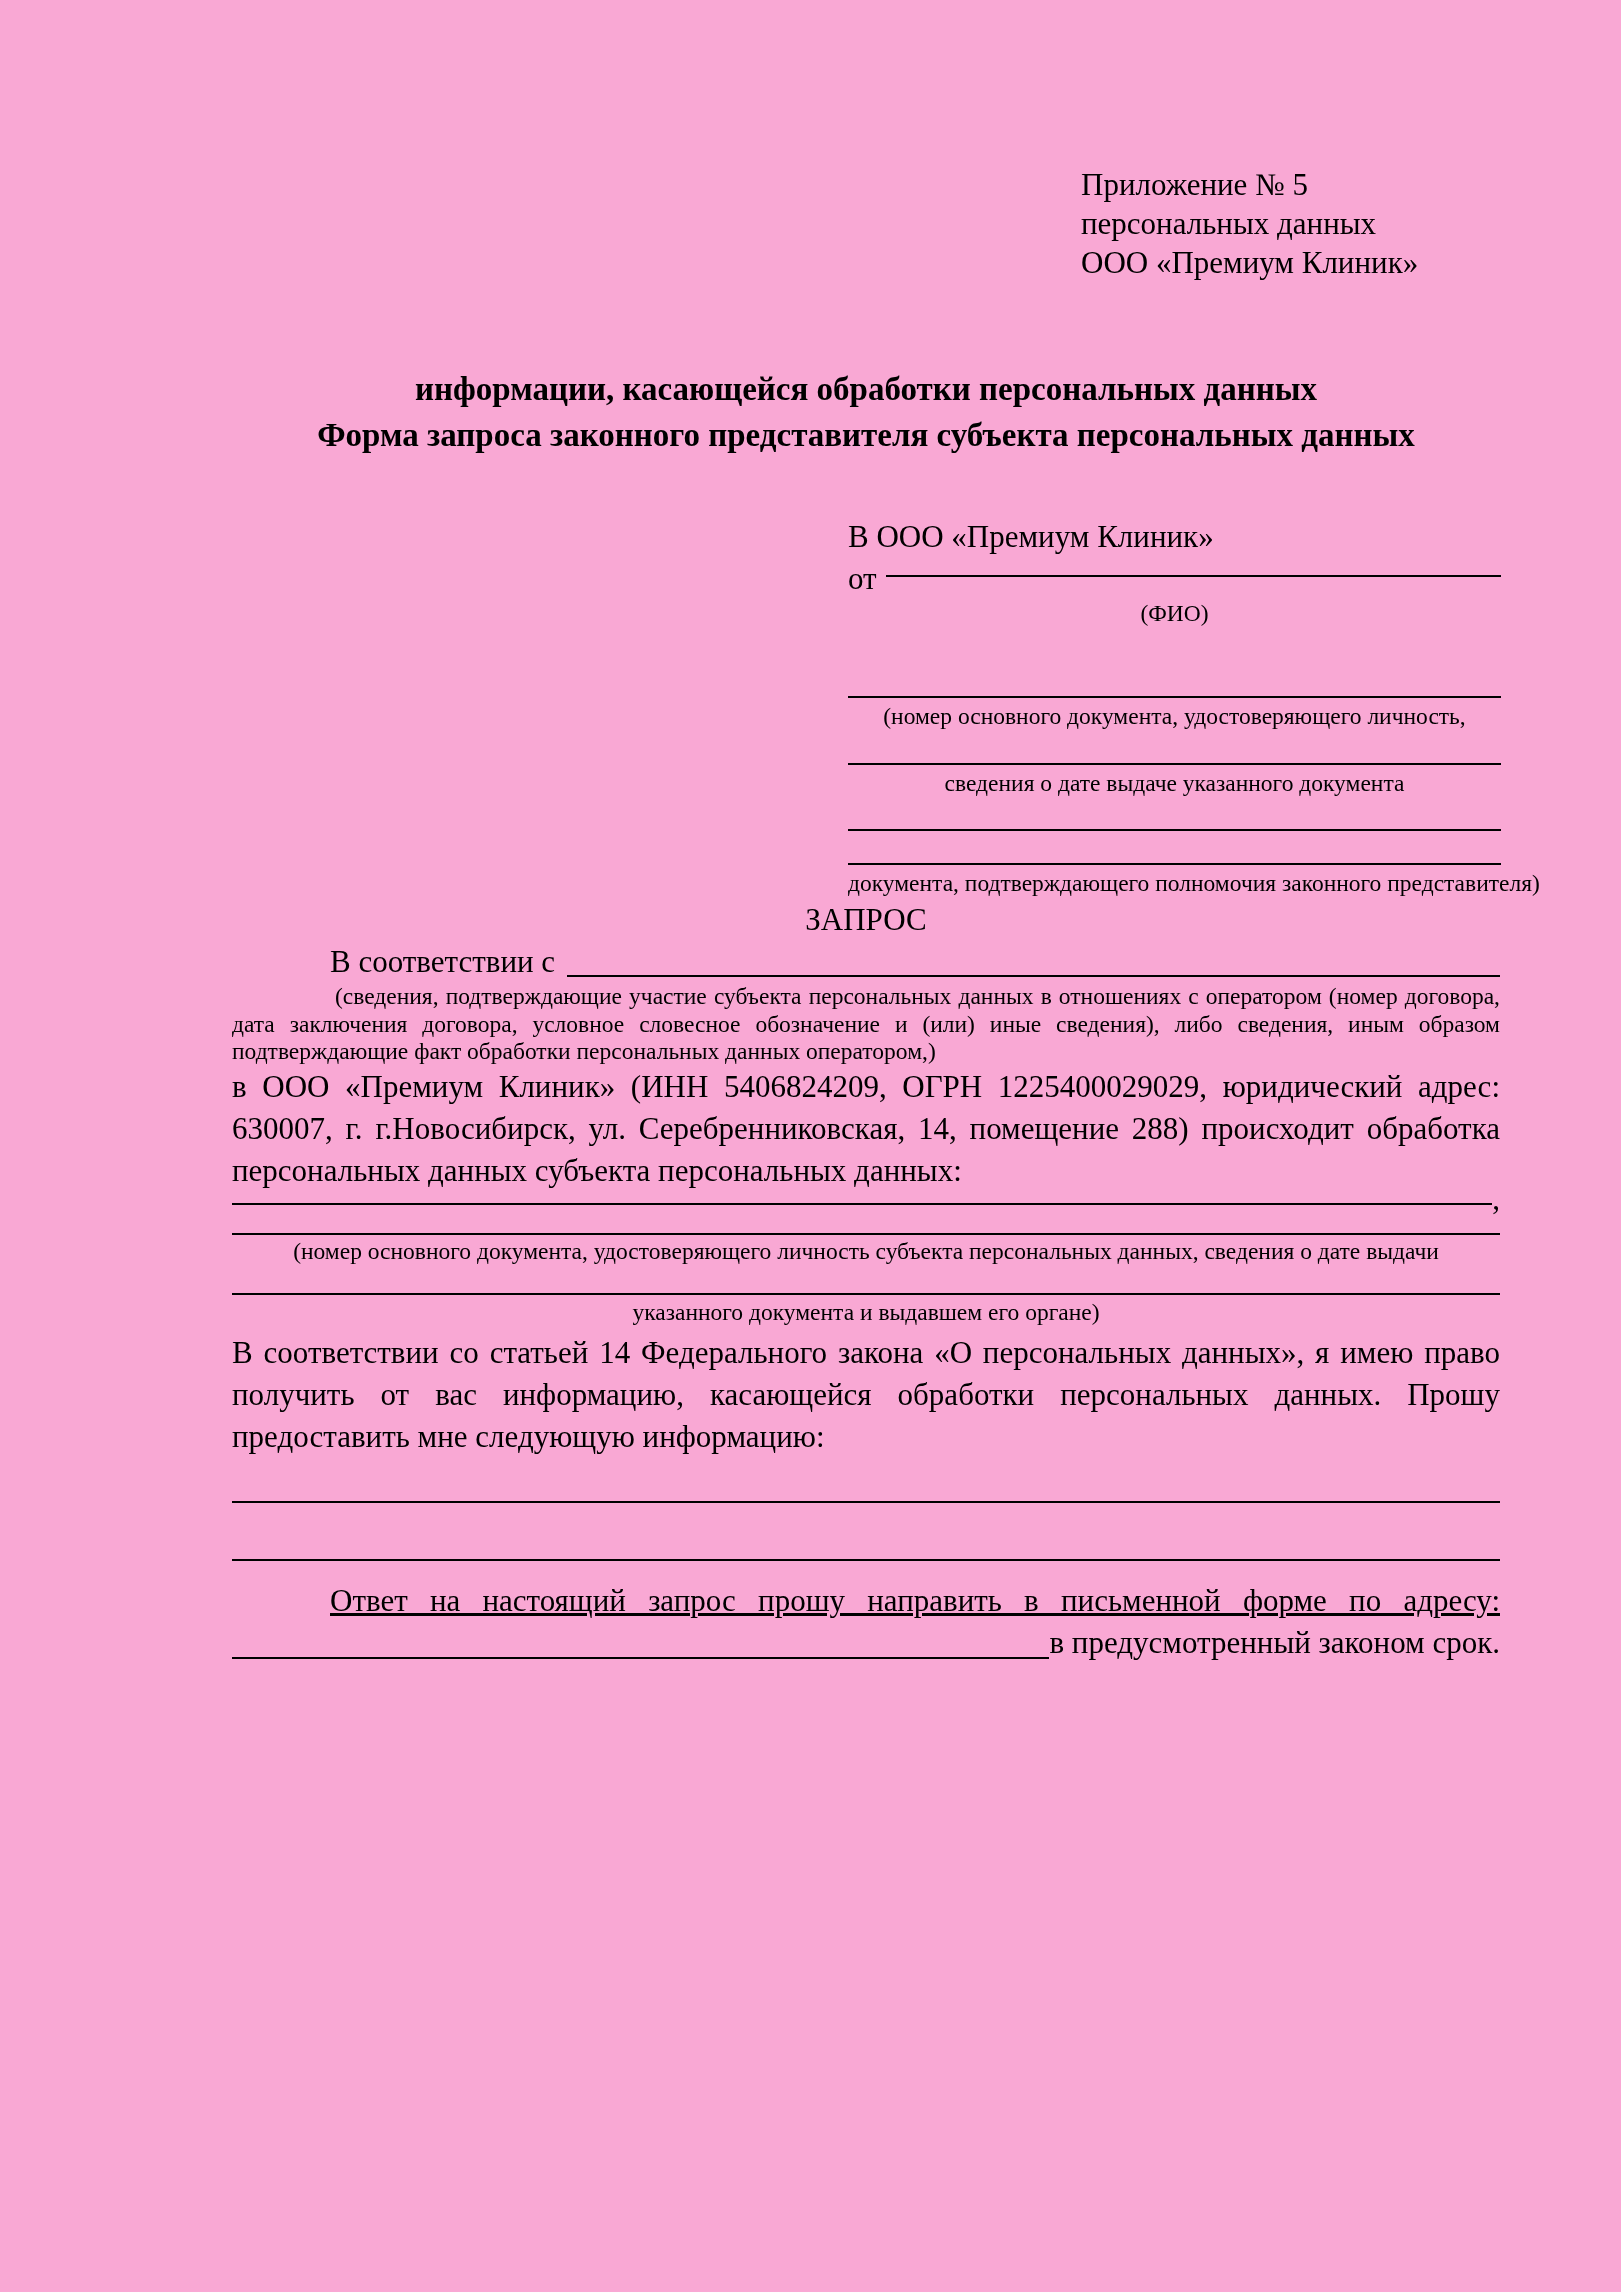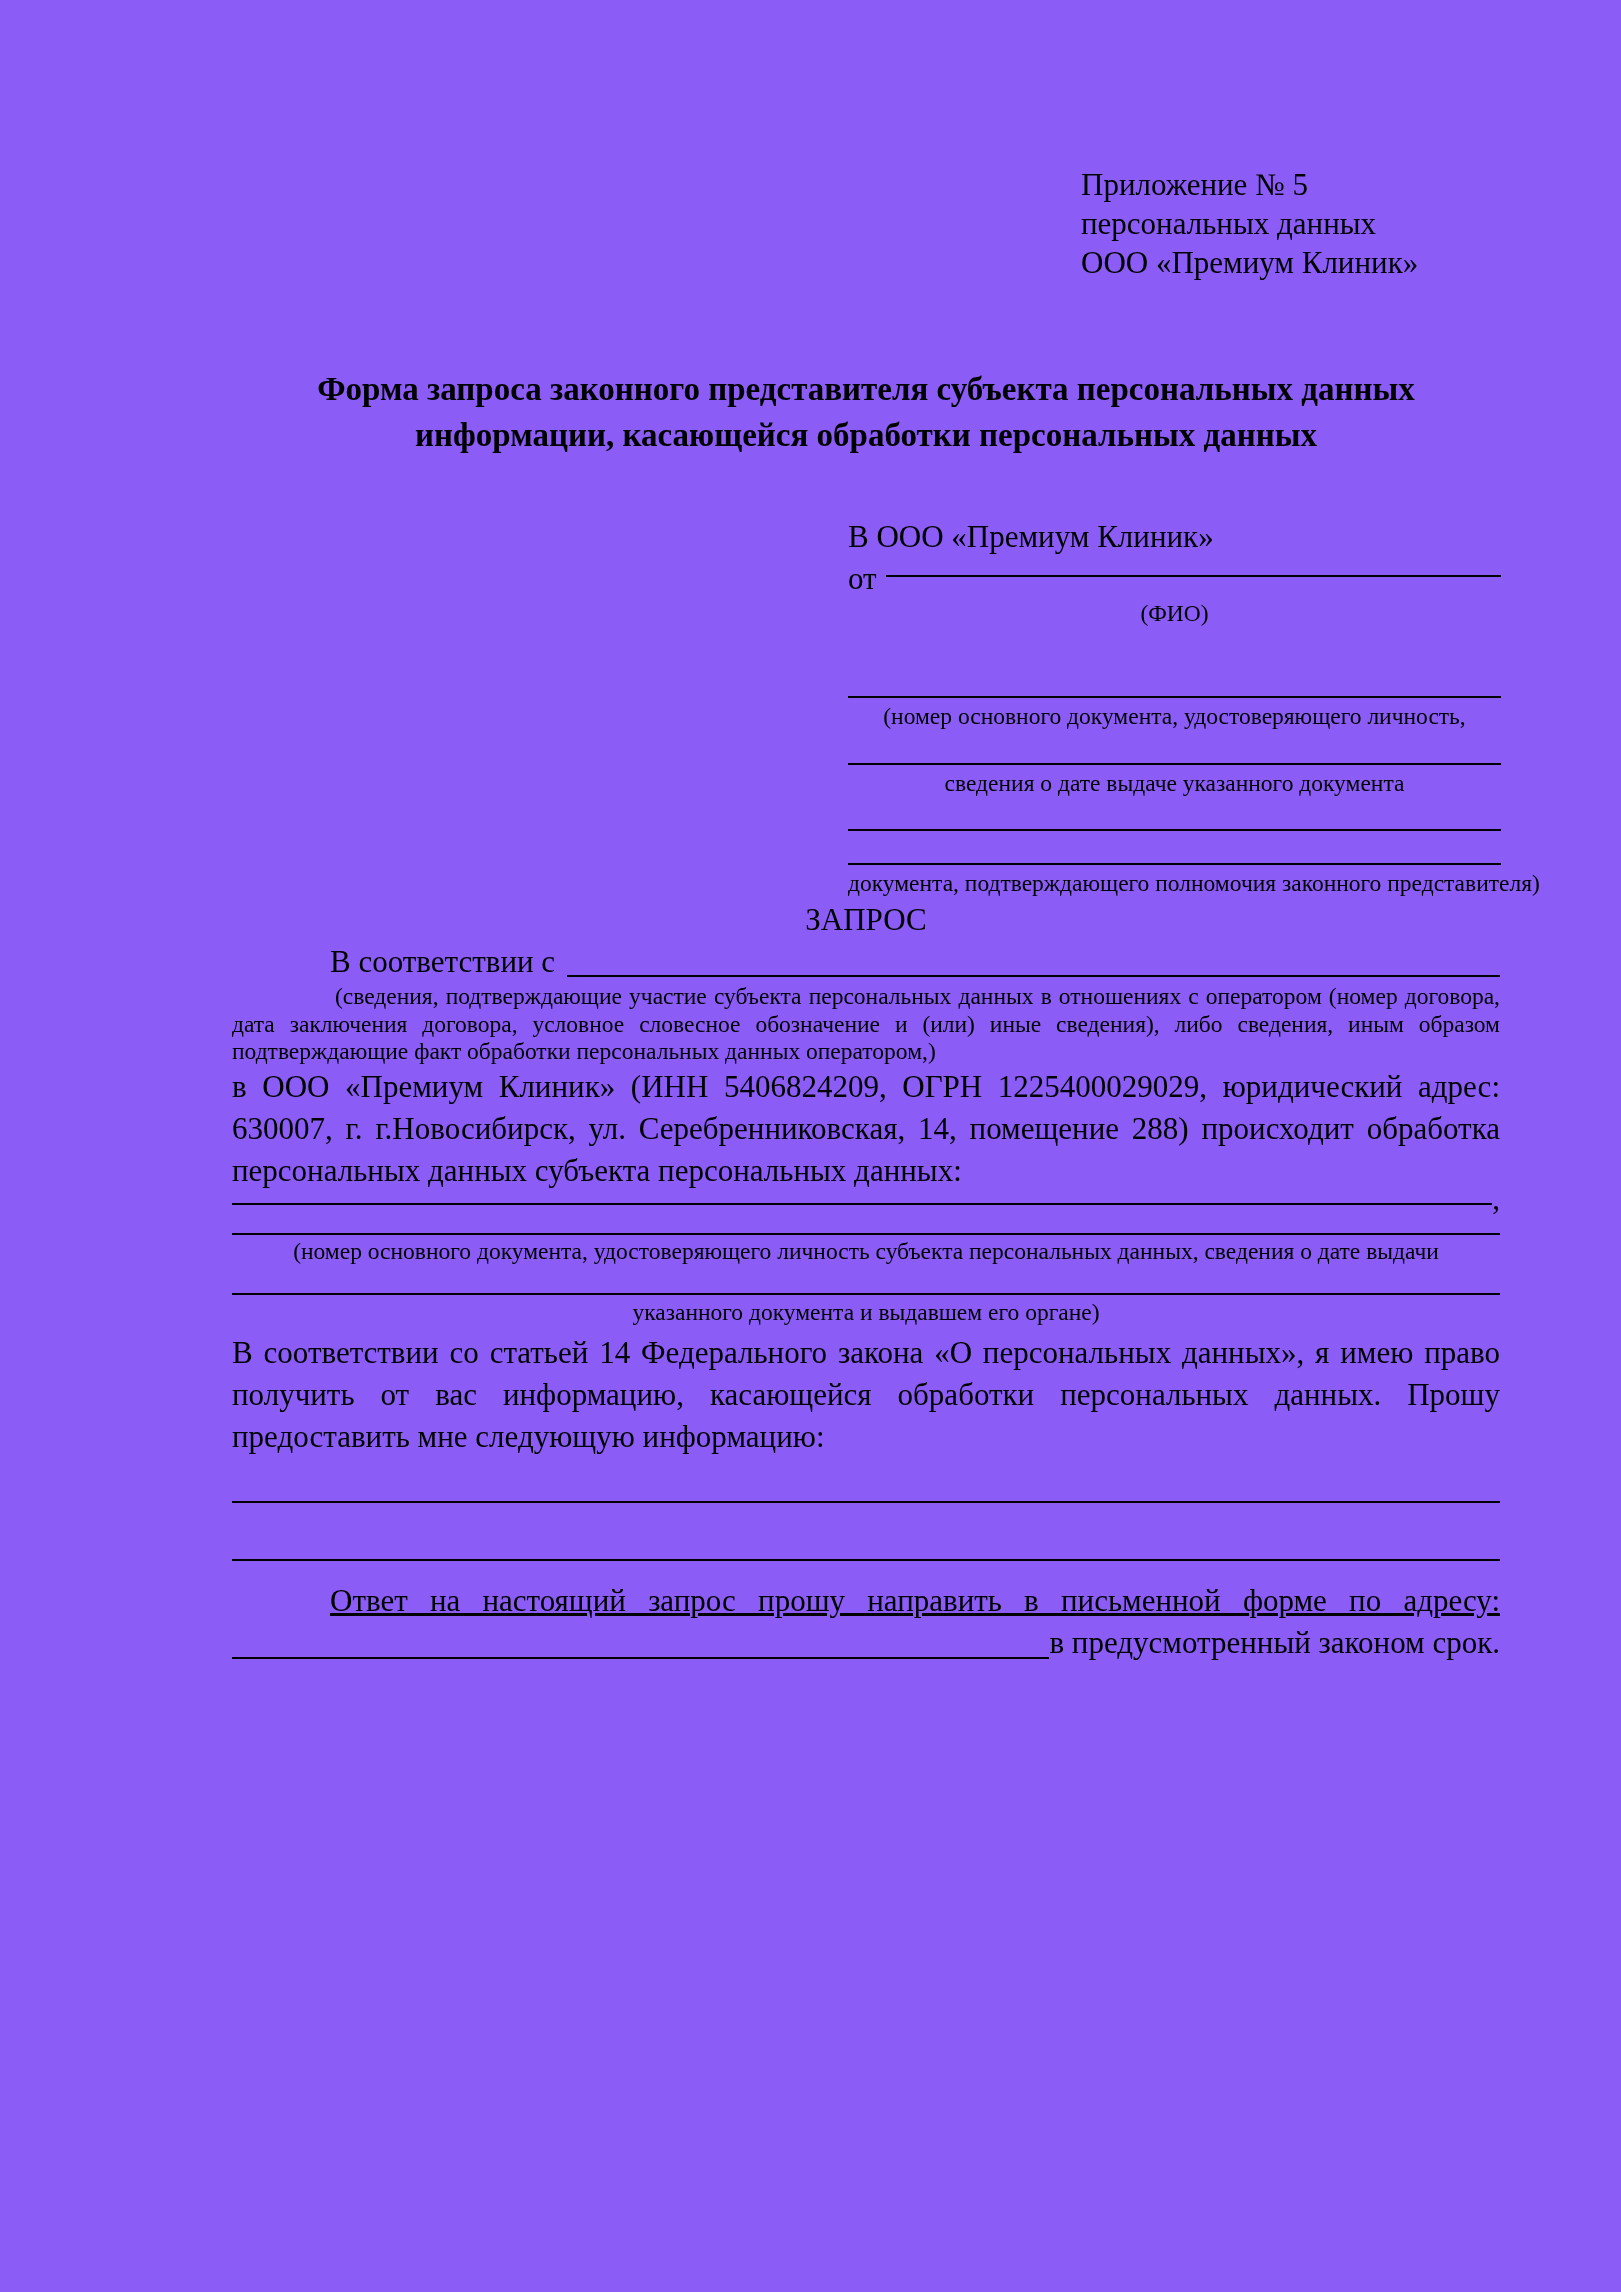--- a/index.html
+++ b/index.html
@@ -1,20 +1,20 @@
 <!DOCTYPE html>
 <html lang="ru"><head>
 <meta charset="utf-8">
 <style>
   * { margin:0; padding:0; box-sizing:border-box; }
   html,body { background:#ffffff; }
   .page {
     position:relative;
     width:1621px; height:2293px;
-    background:#8b5cf6;
+    background:#f9a8d4;
     color:#000;
     font-family:"Liberation Serif","DejaVu Serif",serif;
     overflow:hidden;
   }
   .content {
     position:absolute;
     left:232px; top:165px;
     width:1268px;
   }
   .just { text-align:justify; }
@@ -104,22 +104,22 @@
 <div class="page">
   <div class="content">
 
     <div class="header-block">
       <div>Приложение № 5</div>
       <div>персональных данных</div>
       <div>ООО «Премиум Клиник»</div>
     </div>
 
     <h1 class="title">
+      <div>информации, касающейся обработки персональных данных</div>
       <div>Форма запроса законного представителя субъекта персональных данных</div>
-      <div>информации, касающейся обработки персональных данных</div>
     </h1>
 
     <div class="addressee">
       <div>В ООО «Премиум Клиник»</div>
       <div class="line-row from-row">
         <span class="label">от</span>
         <span class="fill"></span>
       </div>
       <div class="cap center">(ФИО)</div>
 

